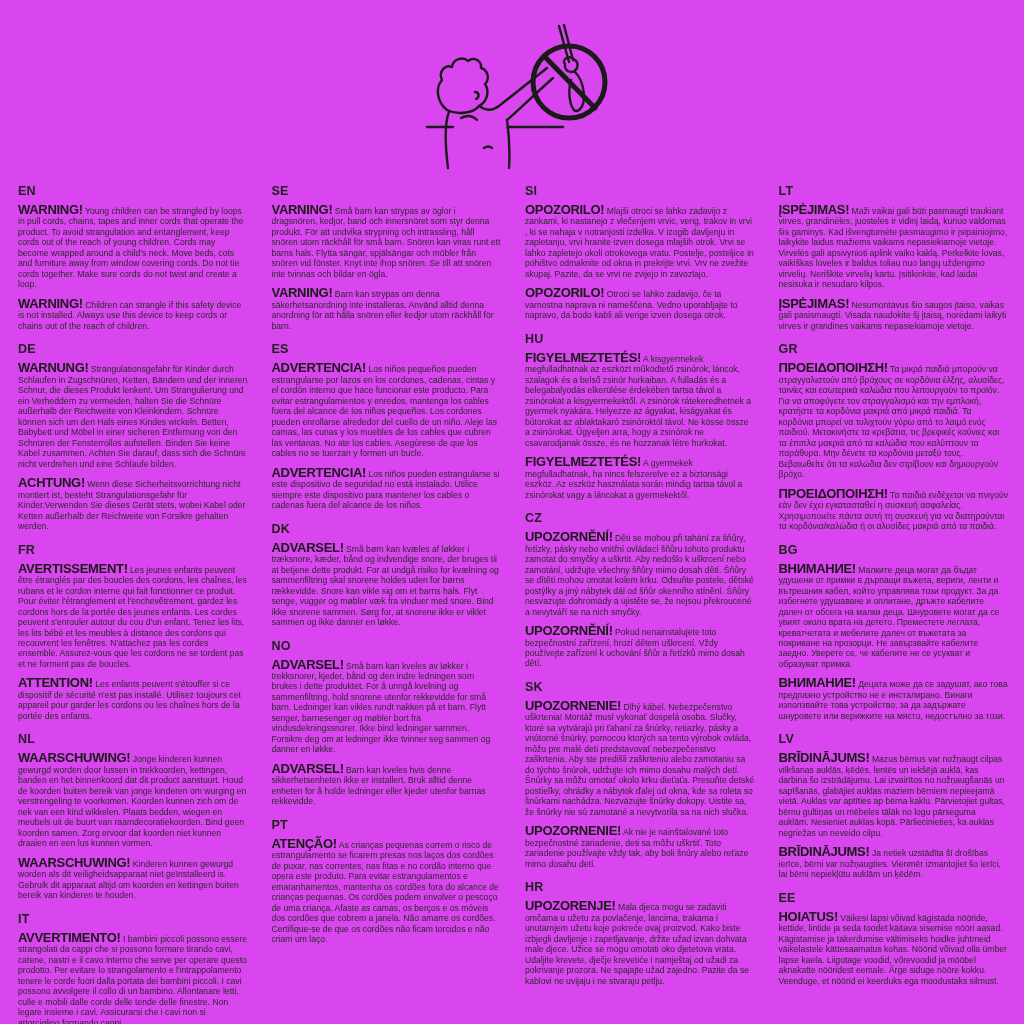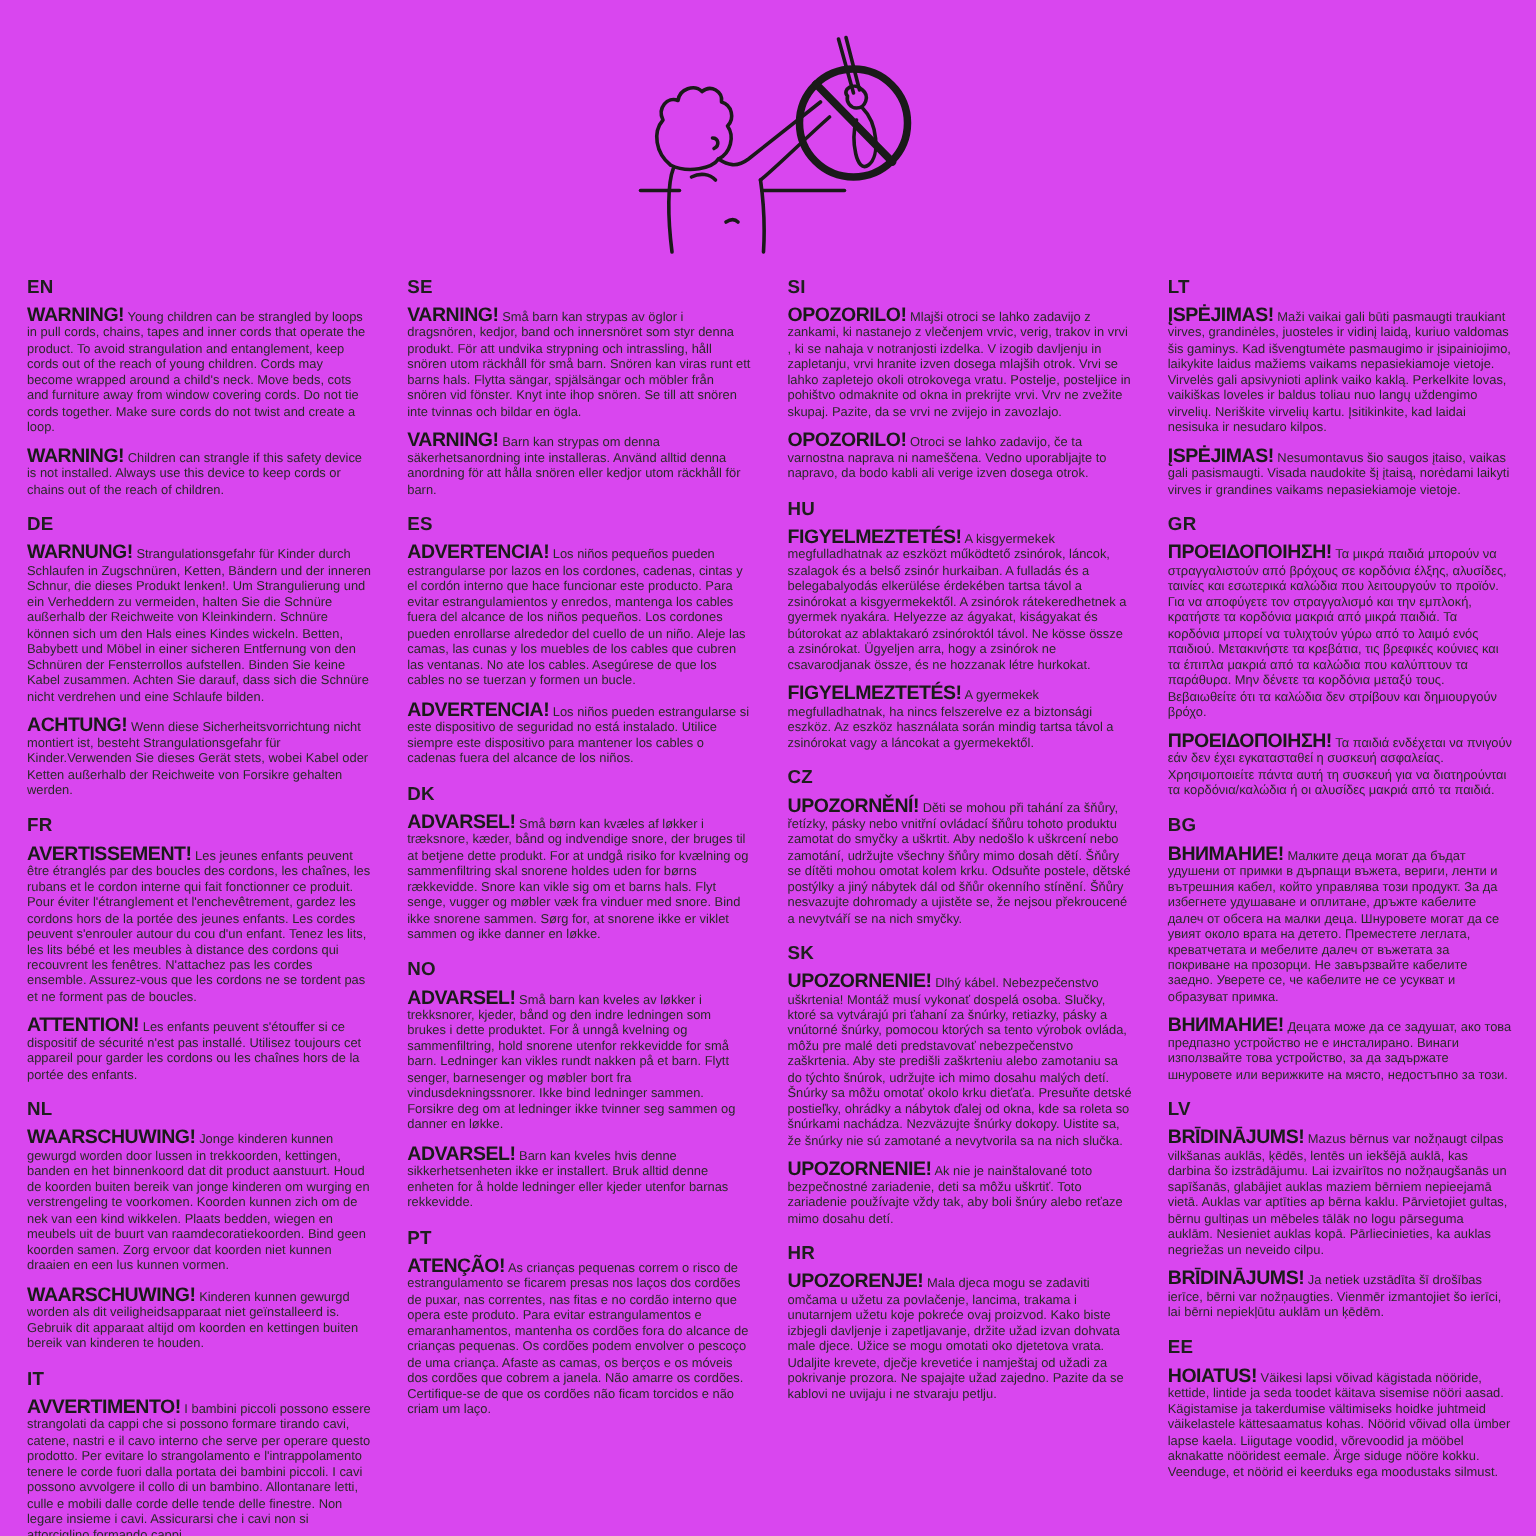--- a/index.html
+++ b/index.html
@@ -187,20 +187,21 @@
     <p class="warn-para"><span class="warn-head">FIGYELMEZTETÉS!</span><span> A kisgyermekek megfulladhatnak az eszközt működtető zsinórok, láncok, szalagok és a belső zsinór hurkaiban. A fulladás és a belegabalyodás elkerülése érdekében tartsa távol a zsinórokat a kisgyermekektől. A zsinórok rátekeredhetnek a gyermek nyakára. Helyezze az ágyakat, kiságyakat és bútorokat az ablaktakaró zsinóroktól távol. Ne kösse össze a zsinórokat. Ügyeljen arra, hogy a zsinórok ne csavarodjanak össze, és ne hozzanak létre hurkokat.</span></p>
 
     <p class="warn-para"><span class="warn-head">FIGYELMEZTETÉS!</span><span> A gyermekek megfulladhatnak, ha nincs felszerelve ez a biztonsági eszköz. Az eszköz használata során mindig tartsa távol a zsinórokat vagy a láncokat a gyermekektől.</span></p>
   </section>
 
     <section class="lang-section">
       <h2 class="lang-code">CZ</h2>
 
     <p class="warn-para"><span class="warn-head">UPOZORNĚNÍ!</span><span> Děti se mohou při tahání za šňůry, řetízky, pásky nebo vnitřní ovládací šňůru tohoto produktu zamotat do smyčky a uškrtit. Aby nedošlo k uškrcení nebo zamotání, udržujte všechny šňůry mimo dosah dětí. Šňůry se dítěti mohou omotat kolem krku. Odsuňte postele, dětské postýlky a jiný nábytek dál od šňůr okenního stínění. Šňůry nesvazujte dohromady a ujistěte se, že nejsou překroucené a nevytváří se na nich smyčky.</span></p>
 
+    <p class="warn-para"><span class="warn-head">UPOZORNĚNÍ!</span><span> Pokud nenainstalujete toto bezpečnostní zařízení, hrozí dětem uškrcení. Vždy používejte zařízení k uchování šňůr a řetízků mimo dosah dětí.</span></p>
   </section>
 
     <section class="lang-section">
       <h2 class="lang-code">SK</h2>
 
     <p class="warn-para"><span class="warn-head">UPOZORNENIE!</span><span> Dlhý kábel. Nebezpečenstvo uškrtenia! Montáž musí vykonať dospelá osoba. Slučky, ktoré sa vytvárajú pri ťahaní za šnúrky, retiazky, pásky a vnútorné šnúrky, pomocou ktorých sa tento výrobok ovláda, môžu pre malé deti predstavovať nebezpečenstvo zaškrtenia. Aby ste predišli zaškrteniu alebo zamotaniu sa do týchto šnúrok, udržujte ich mimo dosahu malých detí. Šnúrky sa môžu omotať okolo krku dieťaťa. Presuňte detské postieľky, ohrádky a nábytok ďalej od okna, kde sa roleta so šnúrkami nachádza. Nezväzujte šnúrky dokopy. Uistite sa, že šnúrky nie sú zamotané a nevytvorila sa na nich slučka.</span></p>
 
     <p class="warn-para"><span class="warn-head">UPOZORNENIE!</span><span> Ak nie je nainštalované toto bezpečnostné zariadenie, deti sa môžu uškrtiť. Toto zariadenie používajte vždy tak, aby boli šnúry alebo reťaze mimo dosahu detí.</span></p>
   </section>
 

